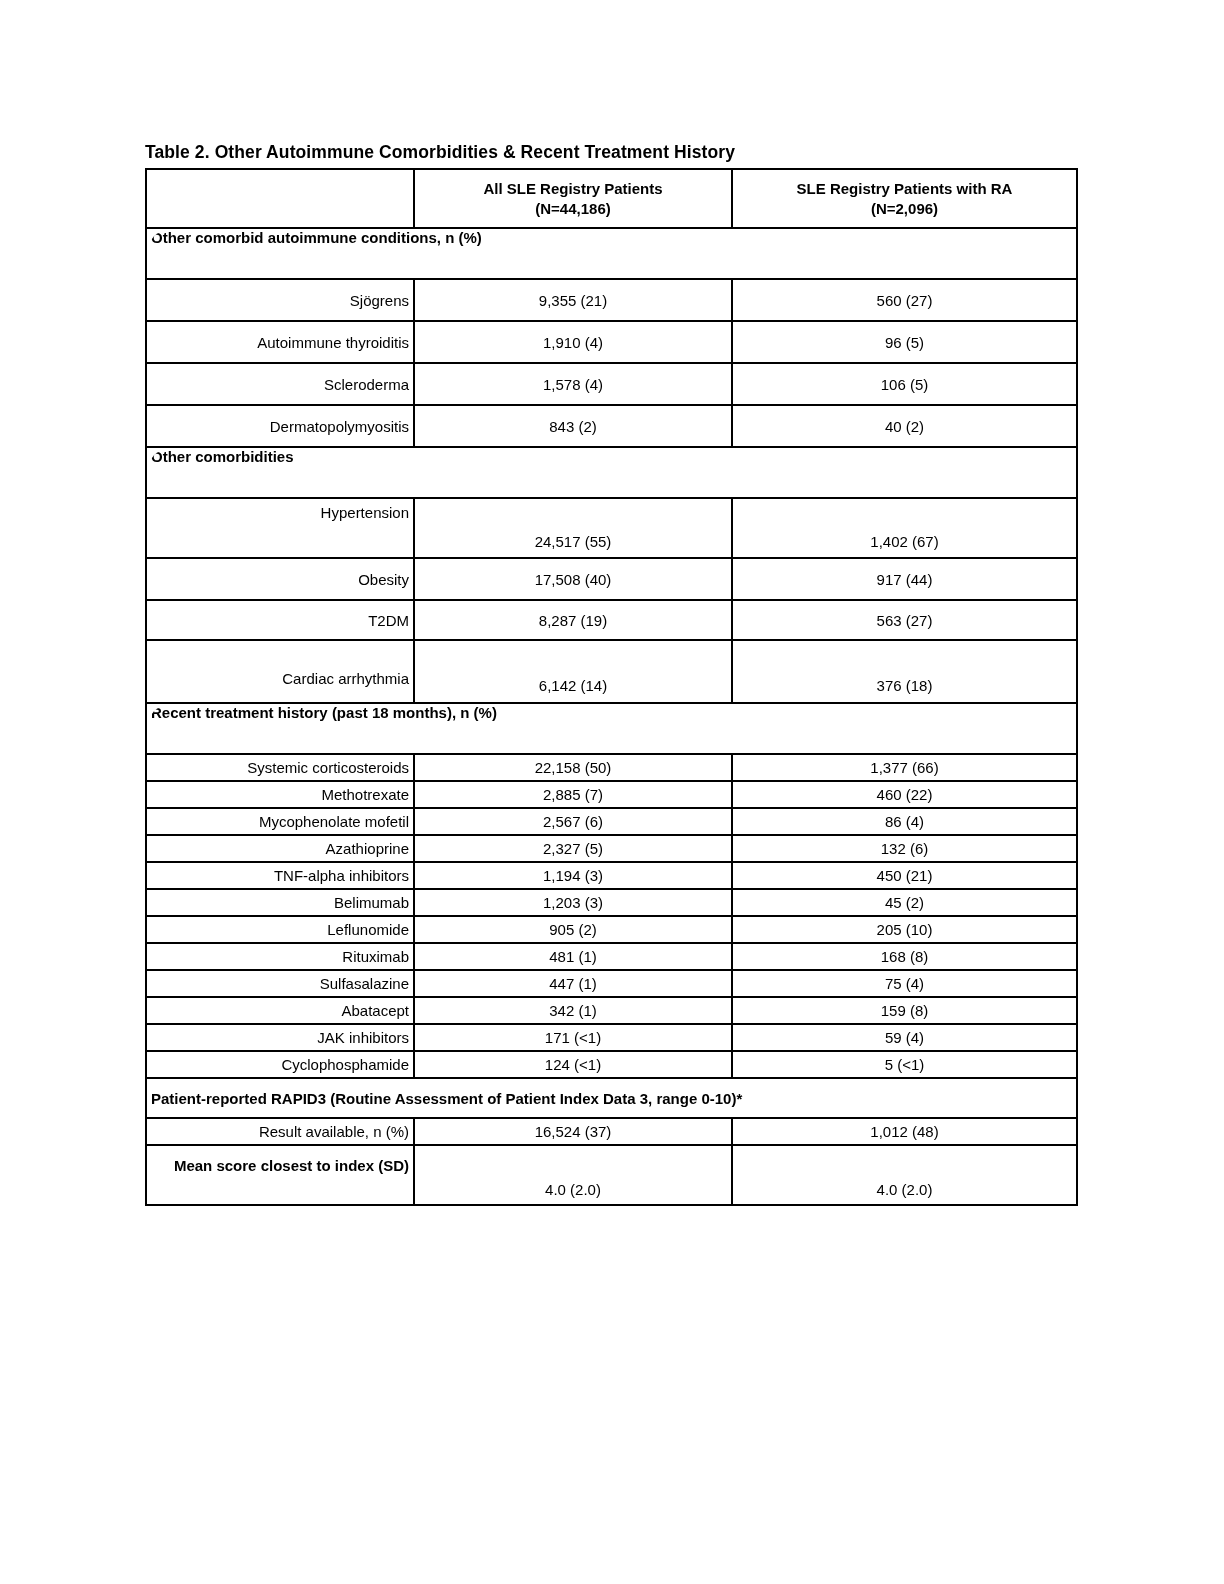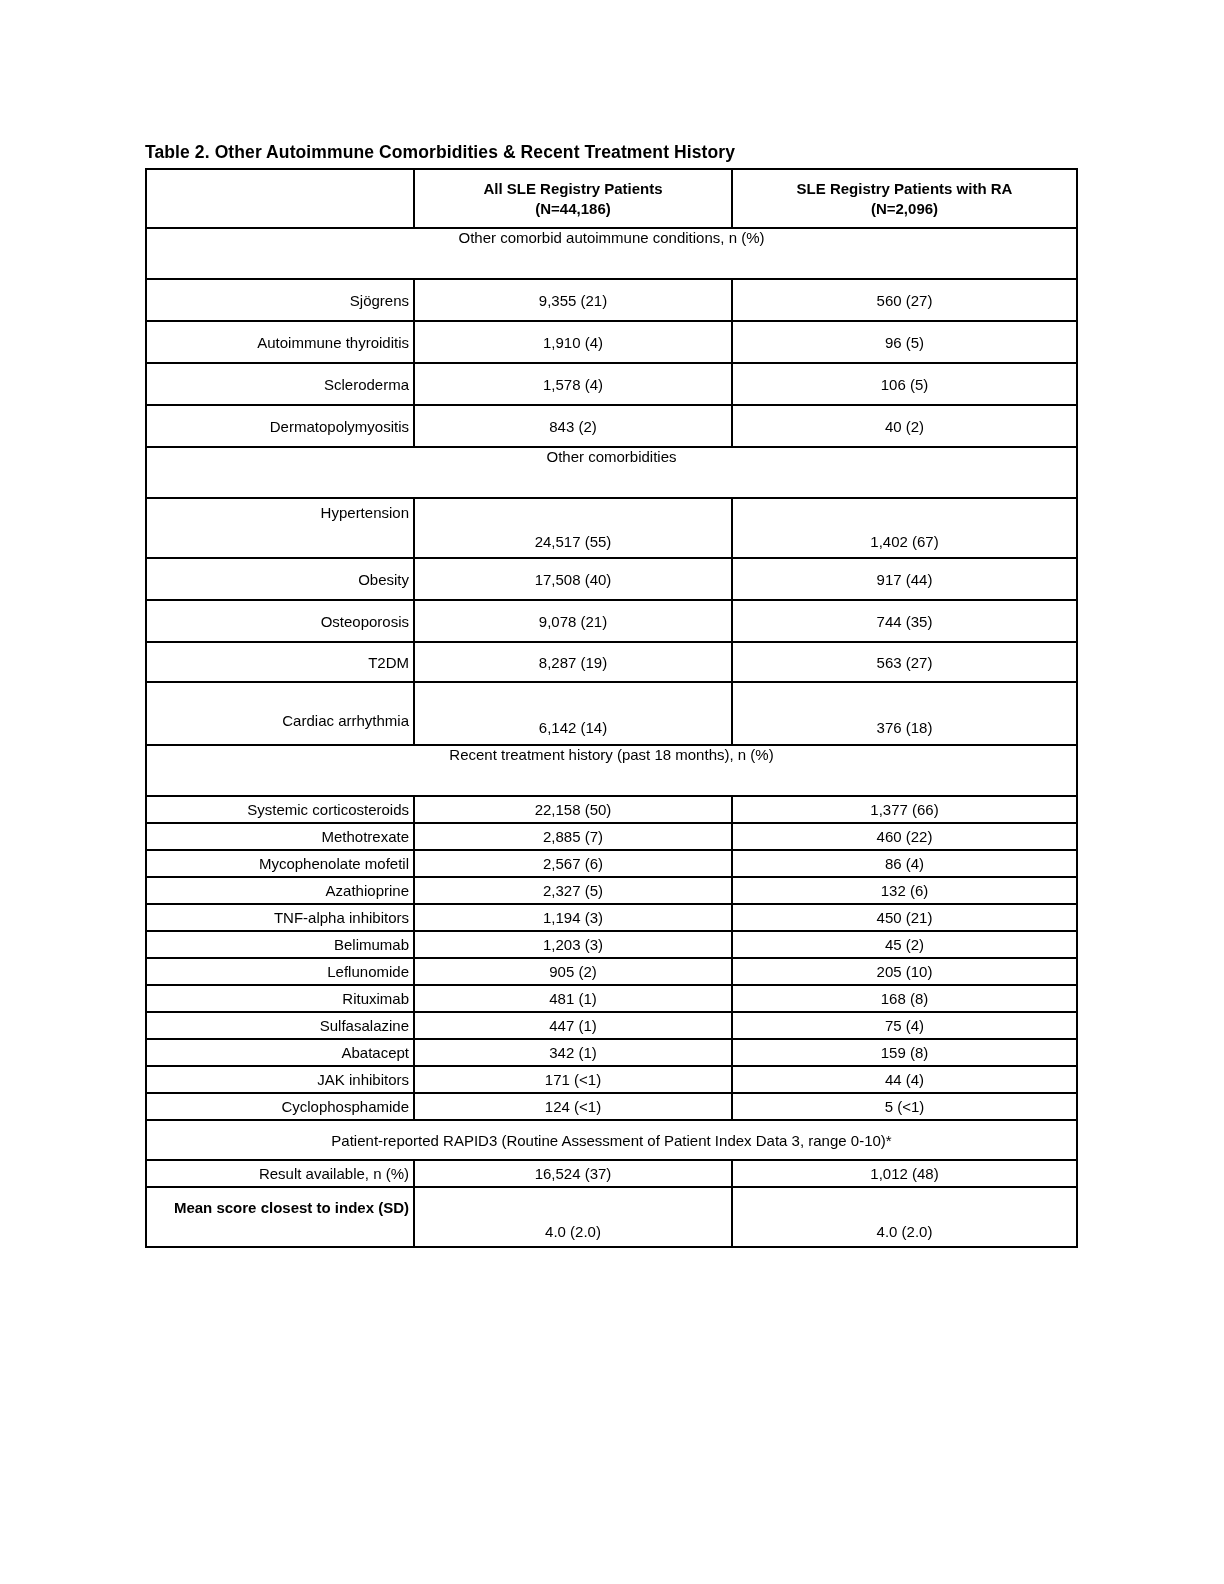--- a/index.html
+++ b/index.html
@@ -46,25 +46,26 @@
   tr.head-row td {
     height: 57px;
     vertical-align: middle;
     text-align: center;
     font-weight: bold;
     line-height: 1.3;
   }
 
   
   td.section {
-    font-weight: normal;
-    text-align: center;
+    font-weight: bold;
+    text-align: left;
     vertical-align: top;
     padding: 7px 6px 0 6px;
     height: 49px;
+    border-radius: 23px;
   }
   tr.sec-rapid td.section {
     height: 38px;
     vertical-align: middle;
     padding-top: 0;
   }
 
   
   td.lbl {
     text-align: right;
@@ -151,25 +152,20 @@
         <tr class="r-hyp">
           <td class="lbl">Hypertension</td>
           <td class="val">24,517 (55)</td>
           <td class="val">1,402 (67)</td>
         </tr>
         <tr class="r-obe">
           <td class="lbl">Obesity</td>
           <td class="val">17,508 (40)</td>
           <td class="val">917 (44)</td>
         </tr>
-        <tr class="r-ost">
-          <td class="lbl">Osteoporosis</td>
-          <td class="val">9,078 (21)</td>
-          <td class="val">744 (35)</td>
-        </tr>
         <tr class="r-t2dm">
           <td class="lbl">T2DM</td>
           <td class="val">8,287 (19)</td>
           <td class="val">563 (27)</td>
         </tr>
         <tr class="r-card">
           <td class="lbl">Cardiac arrhythmia</td>
           <td class="val">6,142 (14)</td>
           <td class="val">376 (18)</td>
         </tr>
@@ -223,21 +219,21 @@
           <td class="val">75 (4)</td>
         </tr>
         <tr class="r-treat">
           <td class="lbl">Abatacept</td>
           <td class="val">342 (1)</td>
           <td class="val">159 (8)</td>
         </tr>
         <tr class="r-treat">
           <td class="lbl">JAK inhibitors</td>
           <td class="val">171 (&lt;1)</td>
-          <td class="val">44 (4)</td>
+          <td class="val">59 (4)</td>
         </tr>
         <tr class="r-treat">
           <td class="lbl">Cyclophosphamide</td>
           <td class="val">124 (&lt;1)</td>
           <td class="val">5 (&lt;1)</td>
         </tr>
 
         <tr class="sec-rapid">
           <td colspan="3" class="section">Patient-reported RAPID3 (Routine Assessment of Patient Index Data 3, range 0-10)*</td>
         </tr>

